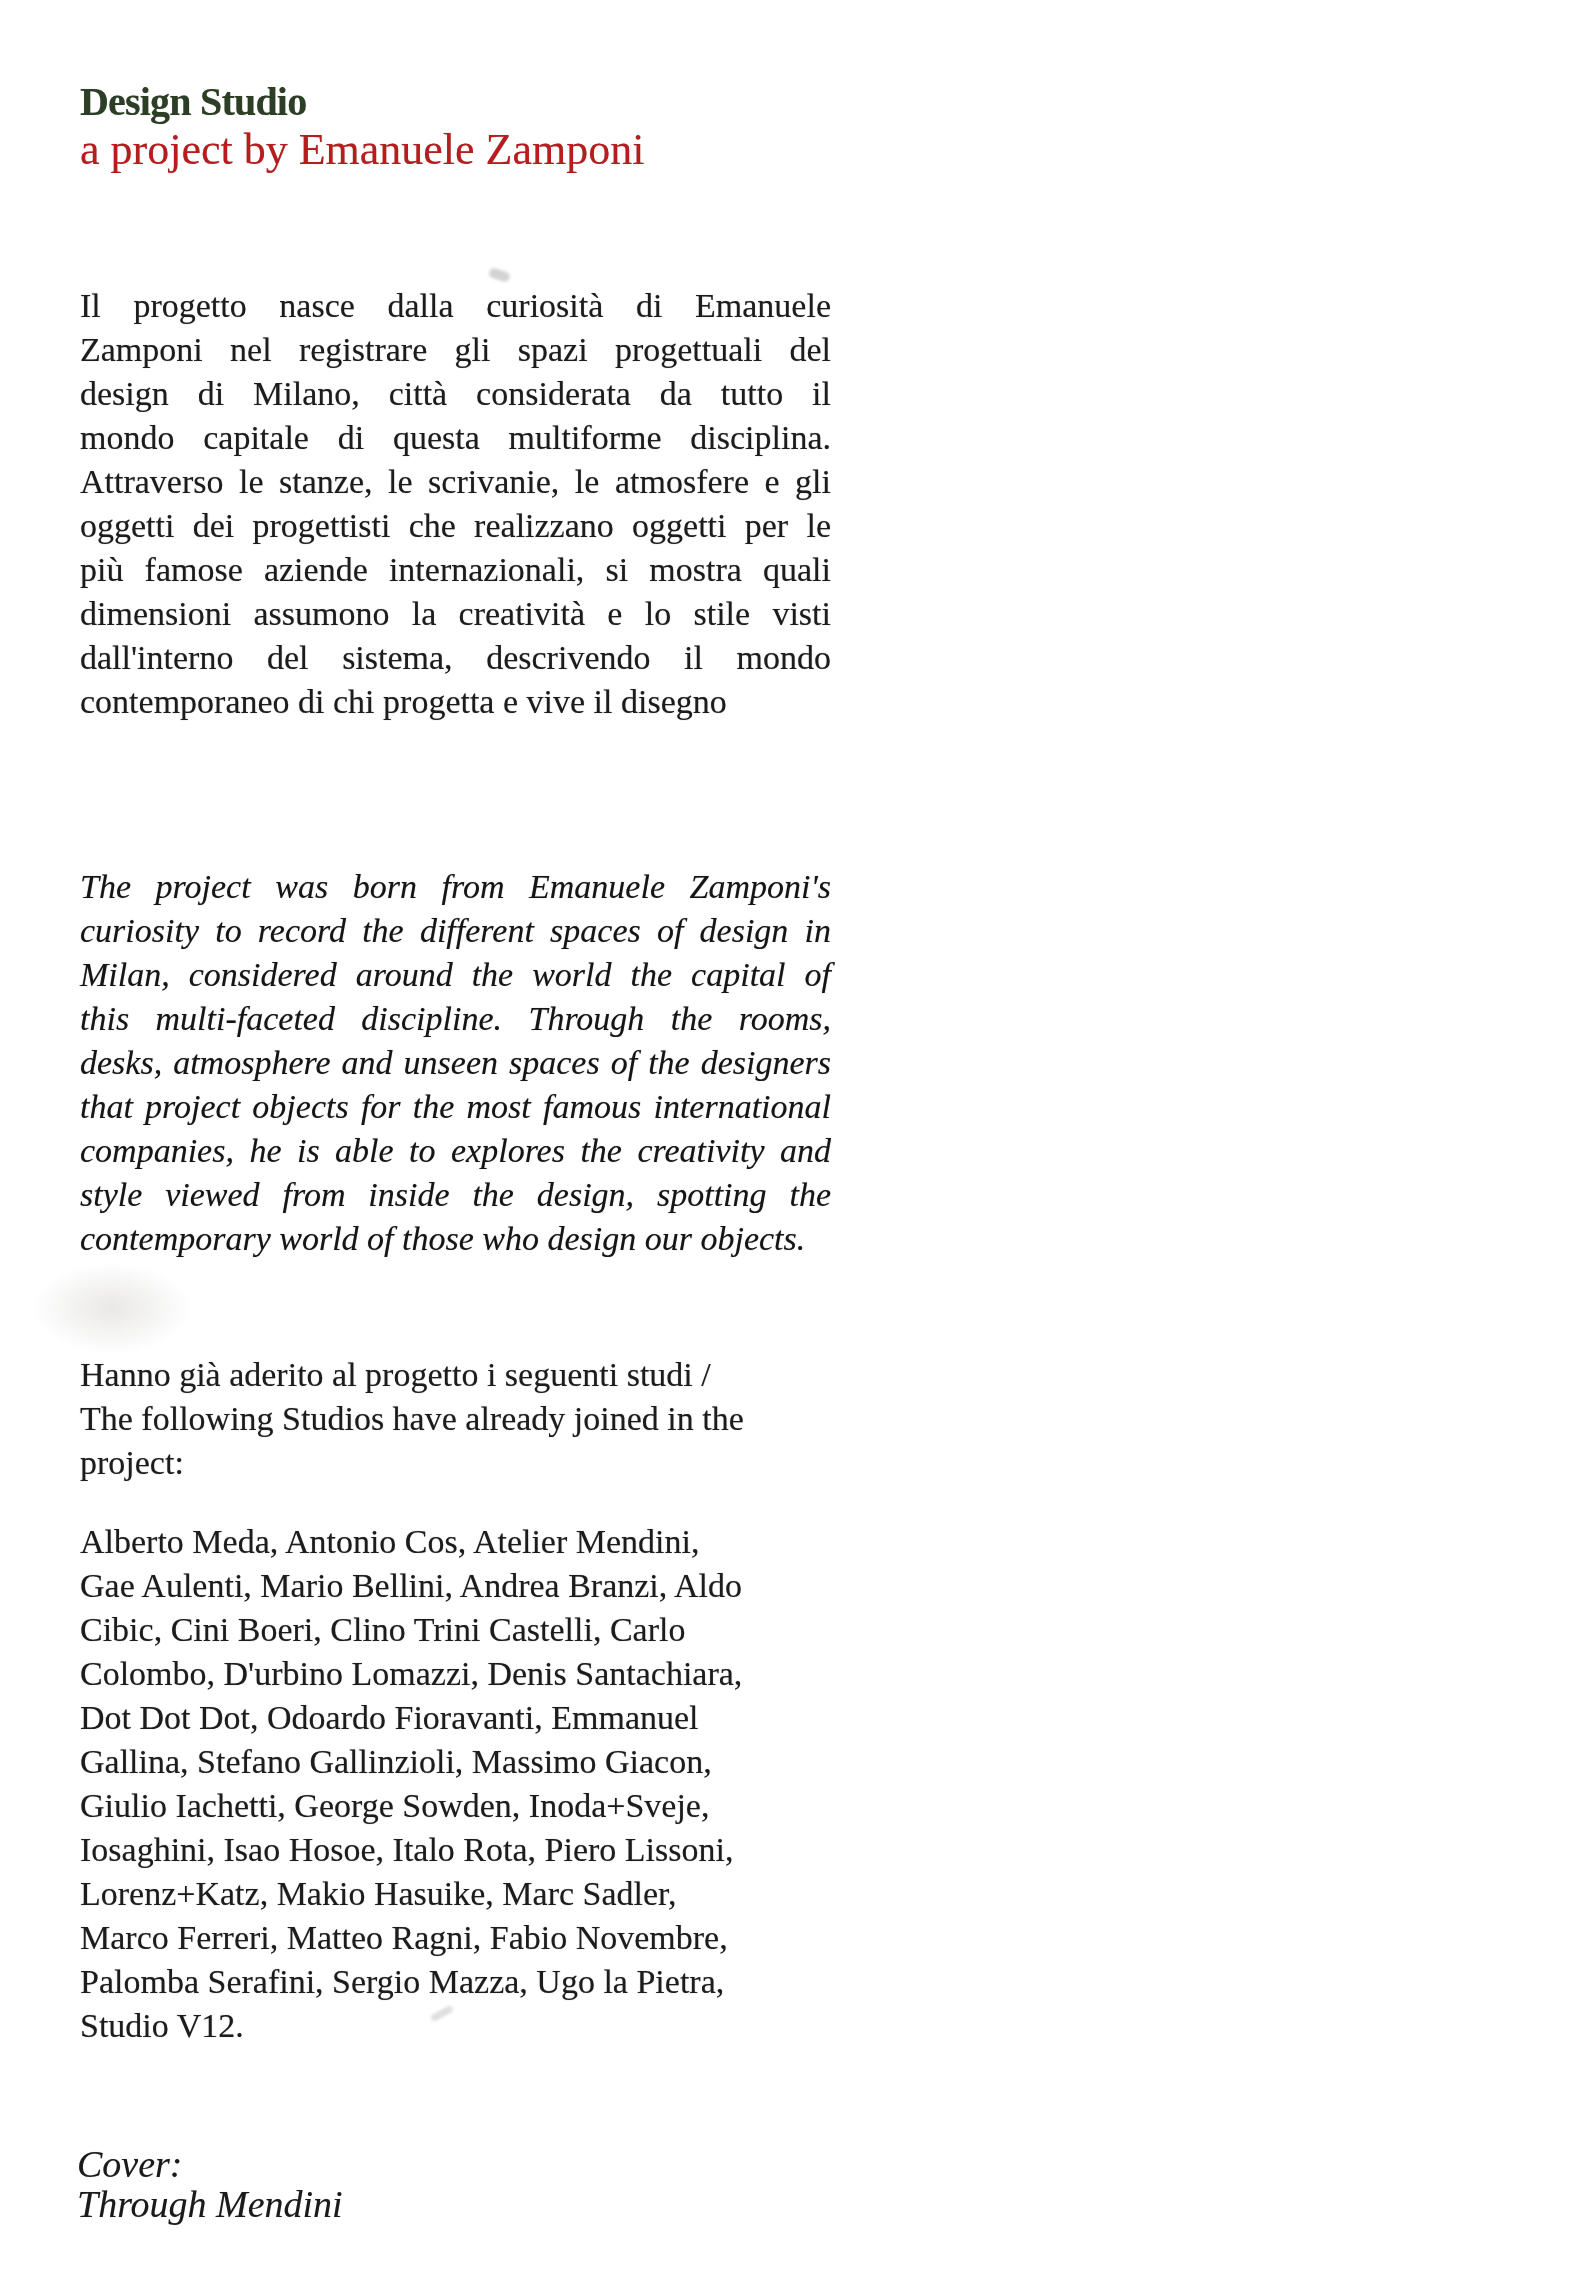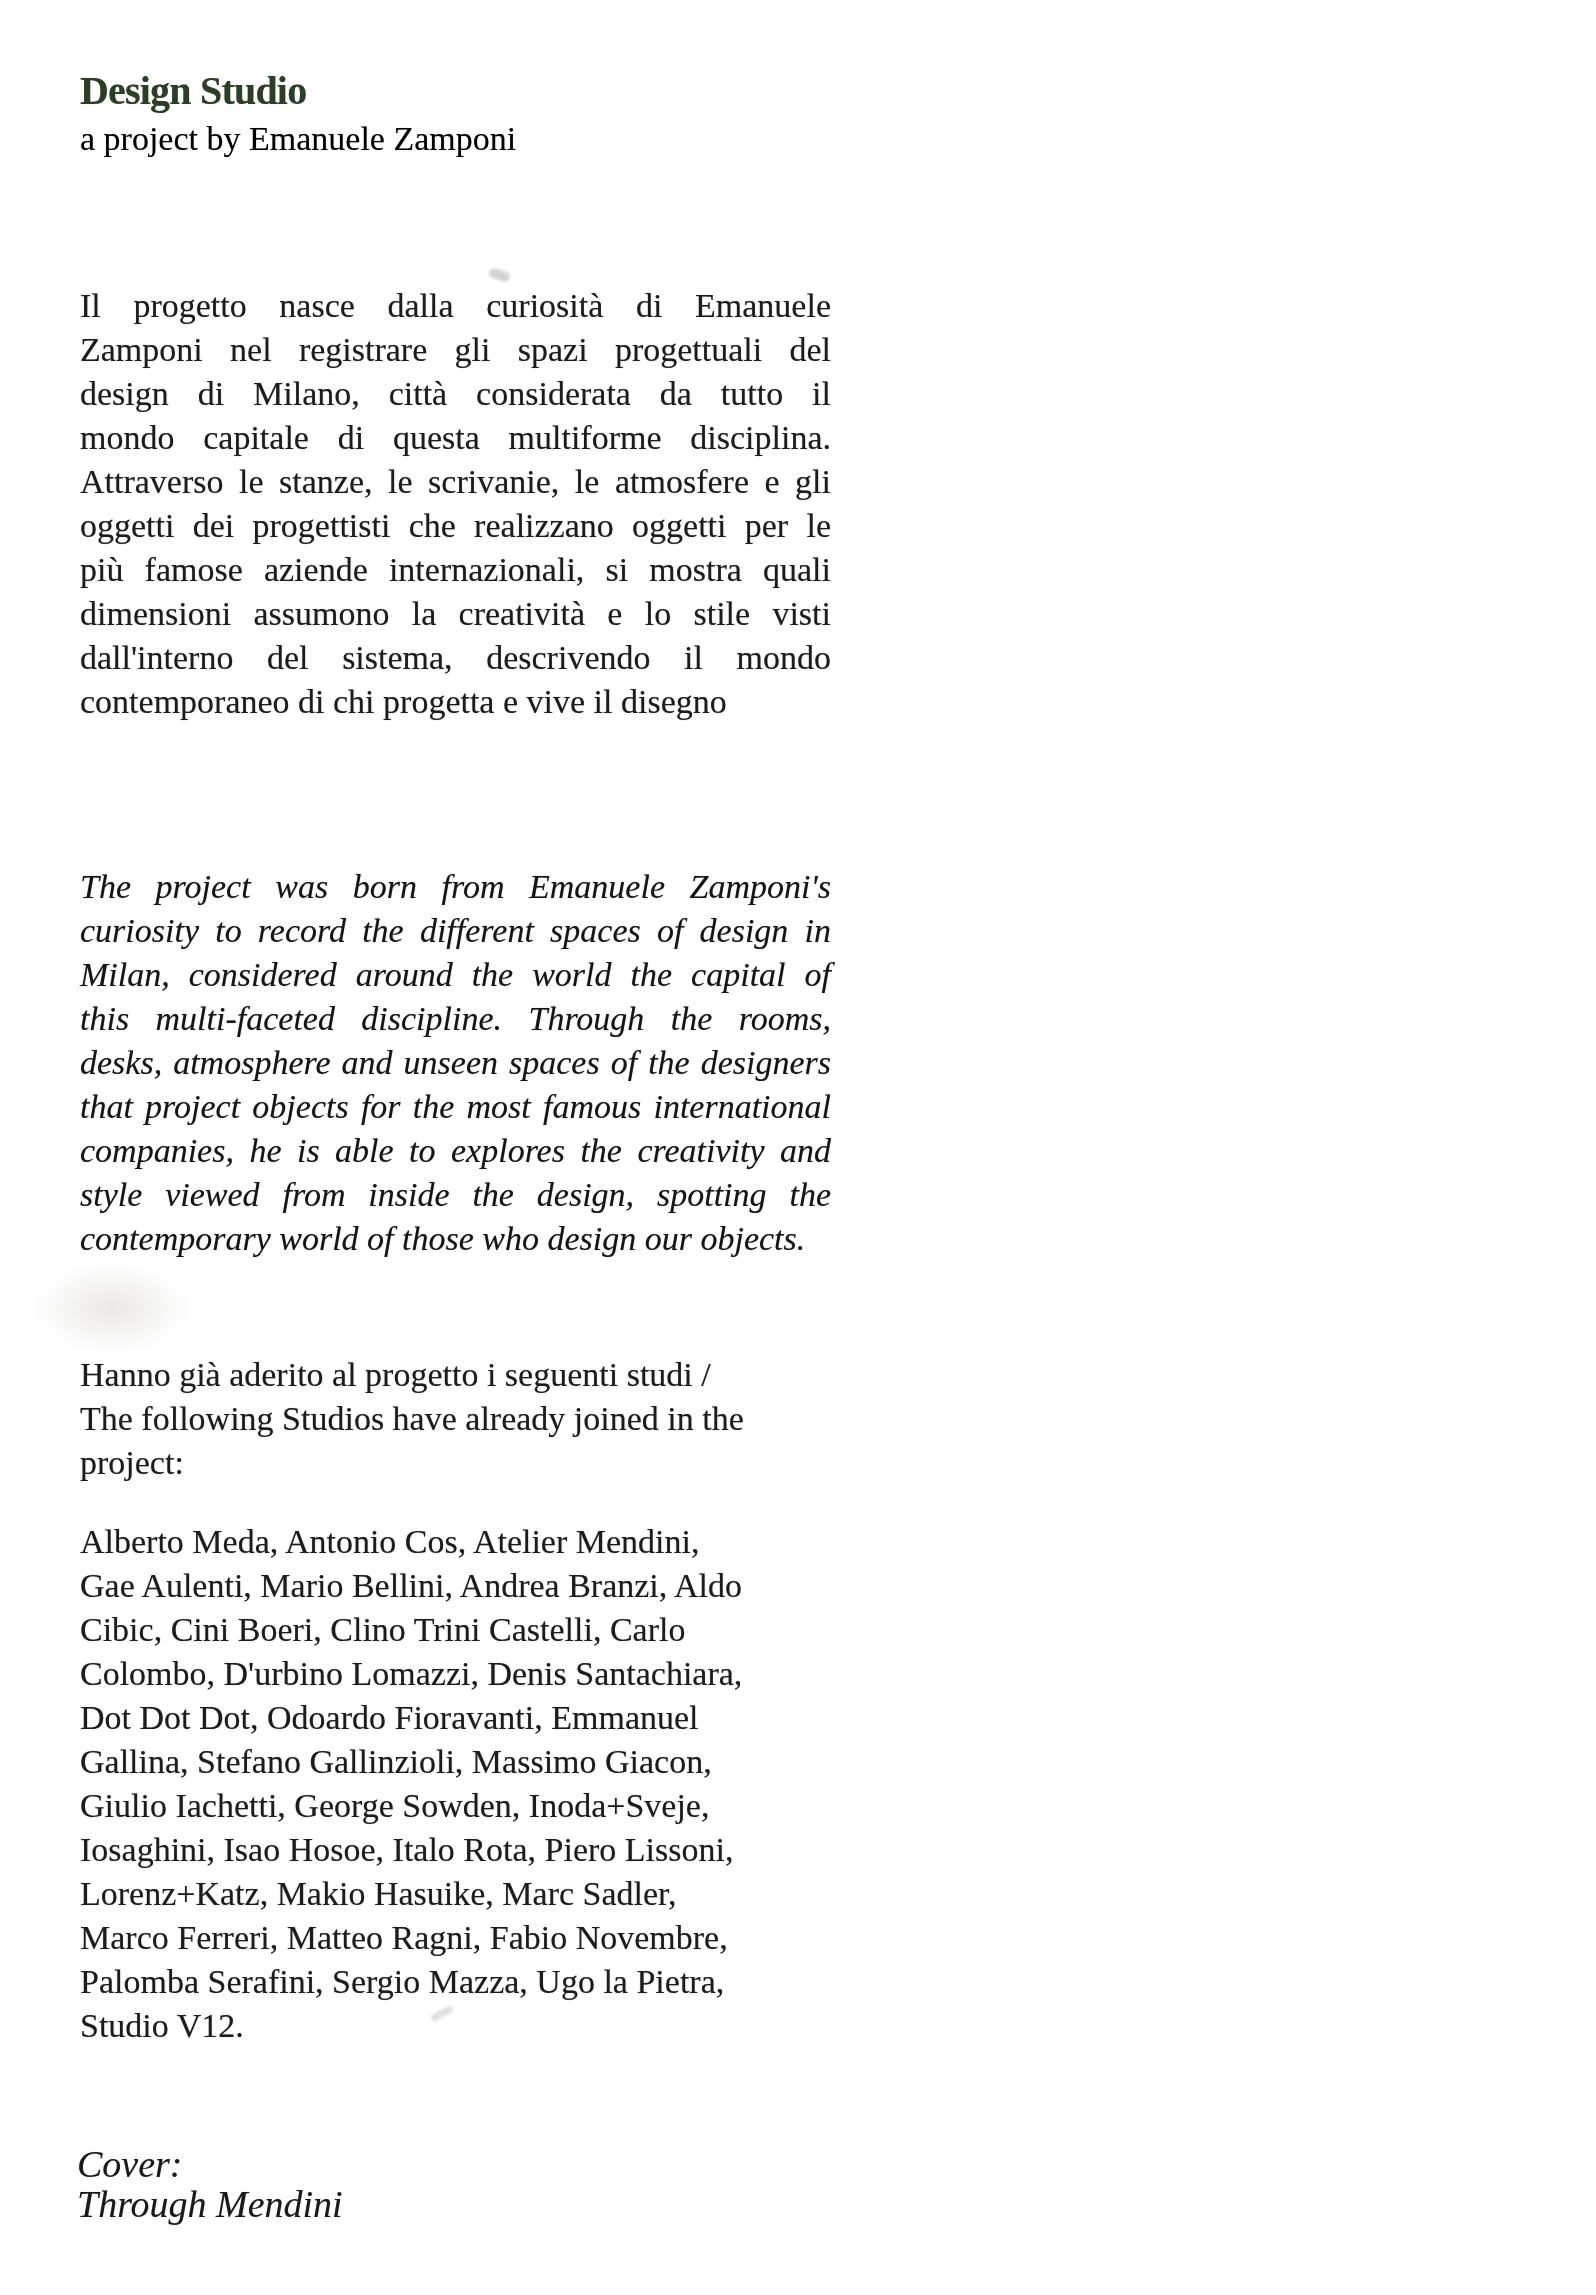--- a/index.html
+++ b/index.html
@@ -18,34 +18,34 @@
   .page {
     position: absolute;
     inset: 0;
     background: #ffffff;
   }
   .block {
     position: absolute;
     left: 80px;
     width: 751px;
   }
-  .header-block { top: 66px; }
+  .header-block { top: 77px; }
   .doc-title {
     font-size: 40px;
     font-weight: bold;
     letter-spacing: -0.8px;
     line-height: 50px;
     color: #2d3e26;
     margin: 0;
     text-shadow: 0 0 0.8px rgba(30,46,24,0.45);
   }
   .doc-subtitle {
-    font-size: 34px;
+    font-size: 44px;
     line-height: 46px;
-    color: #000000;
+    color: #b91c1c;
     margin: 0;
     text-shadow: 0 0 0.8px rgba(20,20,20,0.4);
   }
   .para {
     font-size: 34px;
     line-height: 44px;
     text-shadow: 0 0 1px rgba(25,25,25,0.45);
   }
   .para .line { min-height: 44px; }
   .justify .line {

